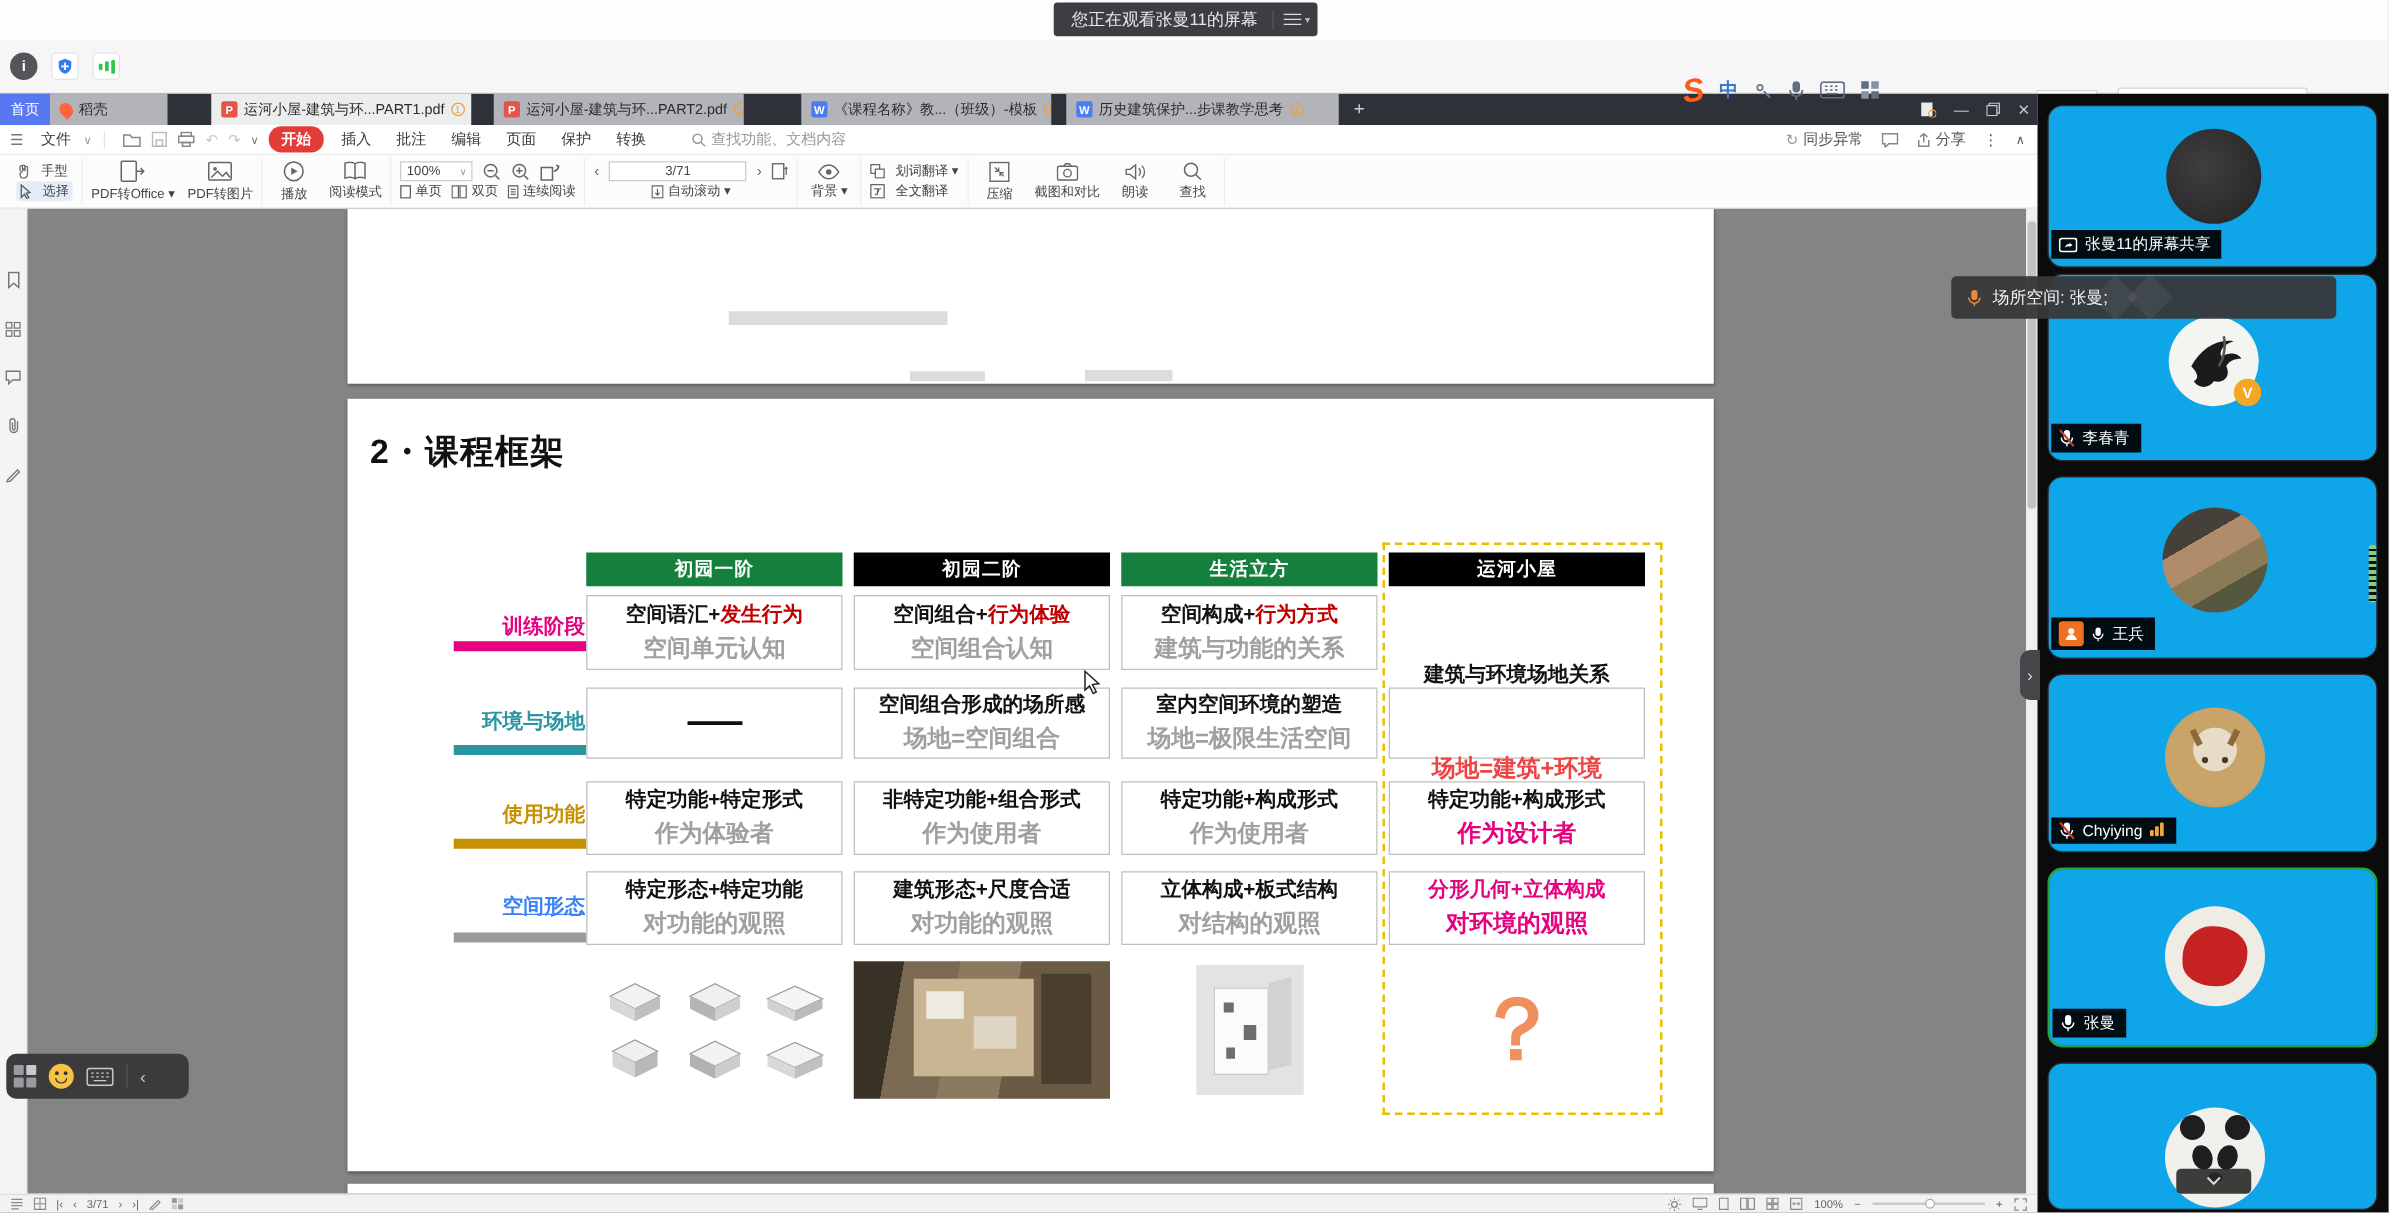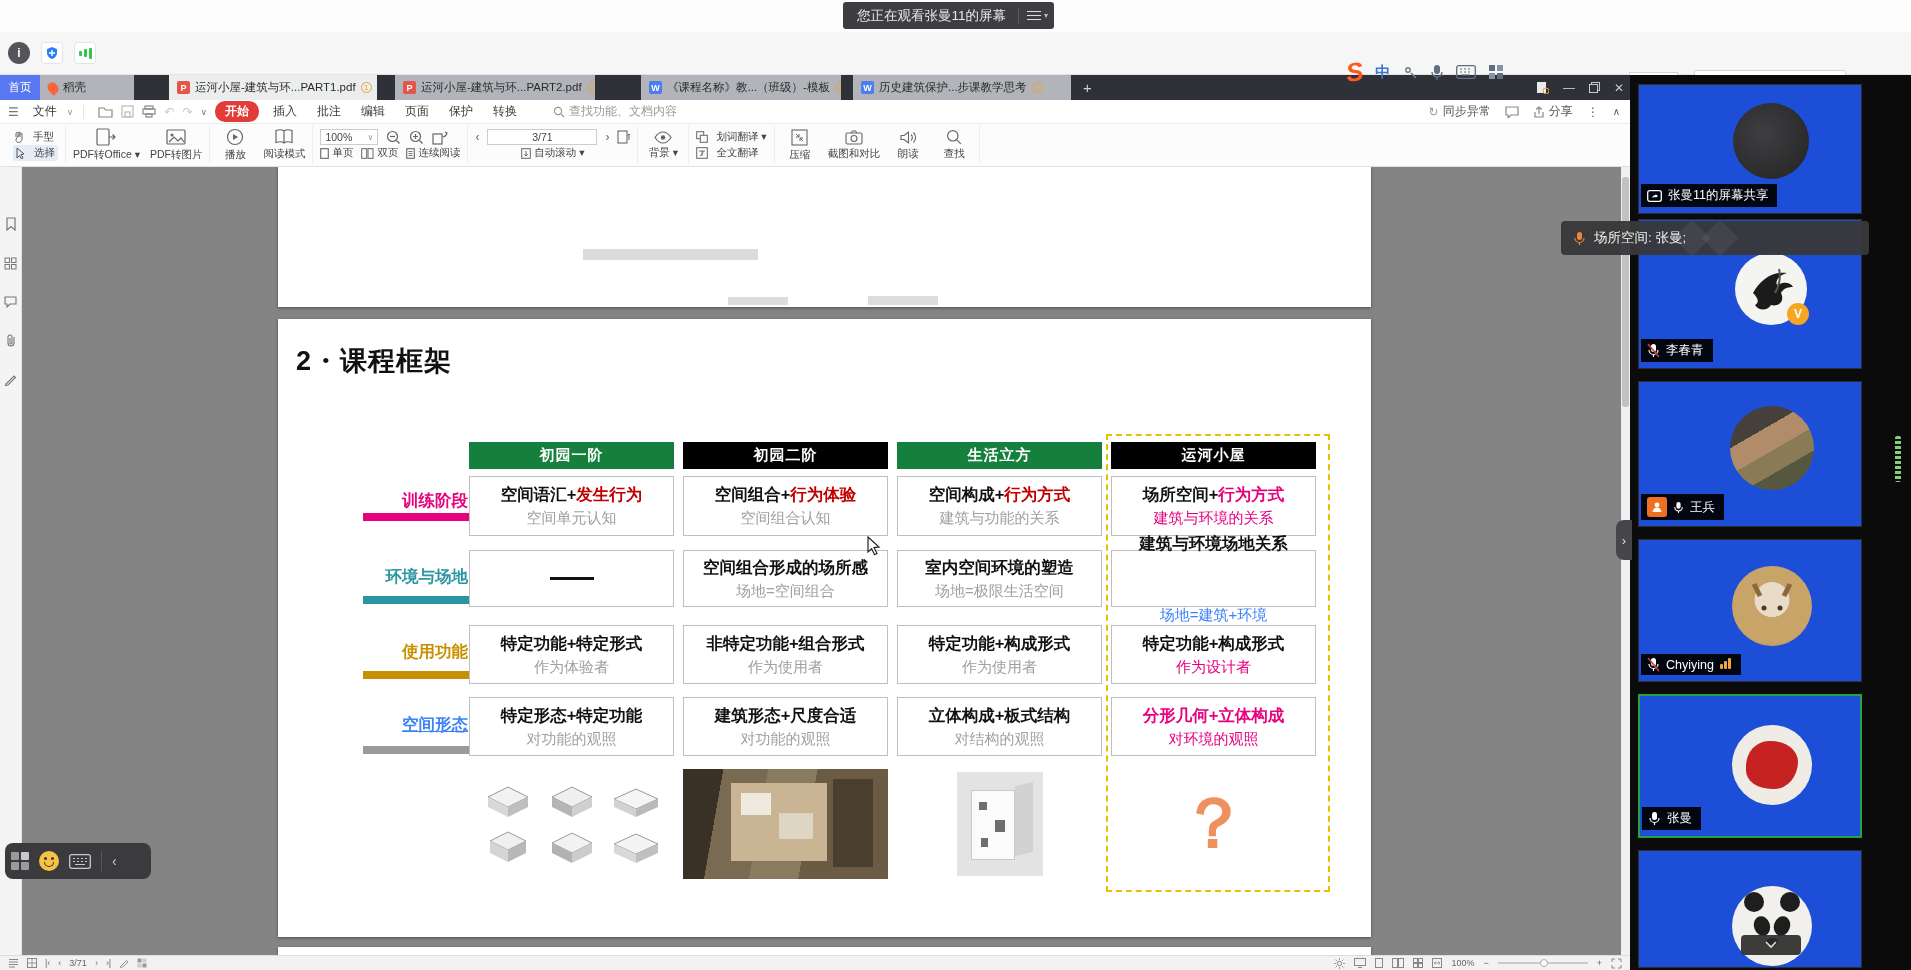--- a/index.html
+++ b/index.html
@@ -73,21 +73,21 @@
 
   #doctitle { left:18px; top:24px; font-size:27px; font-weight:bold; color:#111; letter-spacing:1px; }
 
   
   #tbl { position:absolute; left:191px; top:123px; width:860px; height:440px; }
   .trow { position:absolute; left:0; display:flex; gap:9px; width:100%; }
   .hcell { width:205px; height:27px; color:#fff; font-size:15px; font-weight:bold; display:flex; align-items:center; justify-content:center; letter-spacing:1px; }
   .hgray { background:#15803d; } .hblack { background:#000000; }
   .cell { width:205px; background:#fff; border:1.5px solid #bfbfbf; display:flex; flex-direction:column; align-items:center; justify-content:center; gap:3px; padding:2px; }
   .cmain { font-size:16.5px; font-weight:bold; color:#111; white-space:nowrap; }
-  .csub { font-size:15px; color:#a0a0a0; font-weight:normal; white-space:nowrap; }
+  .csub { font-size:19px; color:#a0a0a0; font-weight:bold; white-space:nowrap; }
   .dashline { width:44px; border-top:3.5px solid #111; }
   #hl-dash { position:absolute; left:637px; top:-8px; width:224px; height:458px; border:2.5px dashed #e8c000; pointer-events:none; }
 
   .rowlabel { position:absolute; left:60px; width:130px; text-align:right; font-size:16.5px; font-weight:bold; white-space:nowrap; }
   .rowbar { position:absolute; left:85px; width:106px; height:8px; }
 
   .imgcell { width:205px; height:110px; display:flex; align-items:center; justify-content:center; }
   .houses { display:grid; grid-template-columns:repeat(3,60px); grid-template-rows:44px 44px; gap:2px 4px; }
   .photo { width:205px; height:110px; background:linear-gradient(100deg,#3a3126 0 18%,#7b6a52 18% 38%,#8a7a60 38% 60%,#6b5b45 60% 100%); position:relative; }
   .photo .wood { position:absolute; left:48px; top:14px; width:96px; height:78px; background:#c9b493; }
@@ -102,21 +102,21 @@
 
   #cursor { left:866px; top:536px; z-index:40; }
 
   #statusbar { left:0; top:955px; width:1630px; height:15px; background:#f2f2f3; border-top:1px solid #ddd; display:flex; align-items:center; font-size:9px; color:#666; padding:0 8px; gap:8px; }
   #statusbar .right { margin-left:auto; display:flex; align-items:center; gap:9px; }
   .slider { width:90px; height:2px; background:#c9c9c9; position:relative; }
   .slider .knob { position:absolute; left:42px; top:-3px; width:8px; height:8px; border-radius:50%; background:#fff; border:1px solid #aaa; }
 
   
   #sidebar { left:1630px; top:75px; width:281px; height:895px; background:#0b0b0b; }
-  .tile { position:absolute; left:8px; width:224px; background:#1d4ed8; border:1px solid #2e2e30; border-radius:0; overflow:hidden; }
+  .tile { position:absolute; left:8px; width:264px; background:#0ea5e9; border:1px solid #2e2e30; border-radius:12px; overflow:hidden; }
   .tile.speaking { border:2px solid #25a244; }
   .avatar { position:absolute; border-radius:50%; }
   .plabel { position:absolute; left:2px; bottom:6px; background:rgba(0,0,0,.92); color:#fff; font-size:12.5px; display:flex; align-items:center; gap:6px; padding:3px 9px 3px 6px; }
   .obadge { width:20px; height:20px; background:#f07022; border-radius:3px; display:inline-flex; align-items:center; justify-content:center; }
   .sigbars i { display:inline-block; width:3px; margin-right:1px; border-radius:1px; }
   #dropbtn { position:absolute; left:102px; top:84px; width:60px; height:20px; background:rgba(40,40,40,.9); border-radius:4px; display:flex; align-items:center; justify-content:center; }
   #toast { left:1561px; top:221px; width:308px; height:34px; background:rgba(56,56,58,.96); border-radius:4px; z-index:50; display:flex; align-items:center; gap:8px; padding:0 12px; color:#f0f0f0; font-size:13.5px; overflow:hidden; }
   #toast .wm { position:absolute; left:118px; top:4px; width:26px; height:26px; background:rgba(255,255,255,.06); transform:rotate(45deg); }
   #toast .wm2 { left:146px; }
   #collapse { left:1616px; top:520px; width:16px; height:40px; background:#46464a; border-radius:8px 0 0 8px; color:#ddd; display:flex; align-items:center; justify-content:center; font-size:13px; z-index:45; }
@@ -547,41 +547,37 @@
             <div class="csub" style="color: rgb(160, 160, 160);">空间单元认知</div>
           </div>
         <div class="cell">
             <div class="cmain"><span>空间组合+</span><span style="color: rgb(192, 0, 0);">行为体验</span></div>
             <div class="csub" style="color: rgb(160, 160, 160);">空间组合认知</div>
           </div>
         <div class="cell">
             <div class="cmain"><span>空间构成+</span><span style="color: rgb(192, 0, 0);">行为方式</span></div>
             <div class="csub" style="color: rgb(160, 160, 160);">建筑与功能的关系</div>
           </div>
-        <div class="cell">
-            <div class="cmain"><span>场所空间+</span><span style="color: rgb(230, 1, 126);">行为方式</span></div>
-            <div class="csub" style="color: rgb(230, 1, 126);">建筑与环境的关系</div>
-          </div>
       </div>
 
       <div class="trow" style="top:108px;height:57px">
         <div class="cell">
             <span class="dashline"></span>
           </div>
         <div class="cell">
             <div class="cmain">空间组合形成的场所感</div>
             <div class="csub" style="color: rgb(160, 160, 160);">场地=空间组合</div>
           </div>
         <div class="cell">
             <div class="cmain">室内空间环境的塑造</div>
             <div class="csub" style="color: rgb(160, 160, 160);">场地=极限生活空间</div>
           </div>
         <div class="cell">
             <div class="cmain">建筑与环境场地关系</div>
-            <div class="csub" style="color: #3b82f6; margin-top: 48px;">场地=建筑+环境</div>
+            <div class="csub" style="color: #ef4444; margin-top: 48px;">场地=建筑+环境</div>
           </div>
       </div>
 
       <div class="trow" style="top:183px;height:59px">
         <div class="cell">
             <div class="cmain">特定功能+特定形式</div>
             <div class="csub" style="color: rgb(160, 160, 160);">作为体验者</div>
           </div>
         <div class="cell">
             <div class="cmain">非特定功能+组合形式</div>

